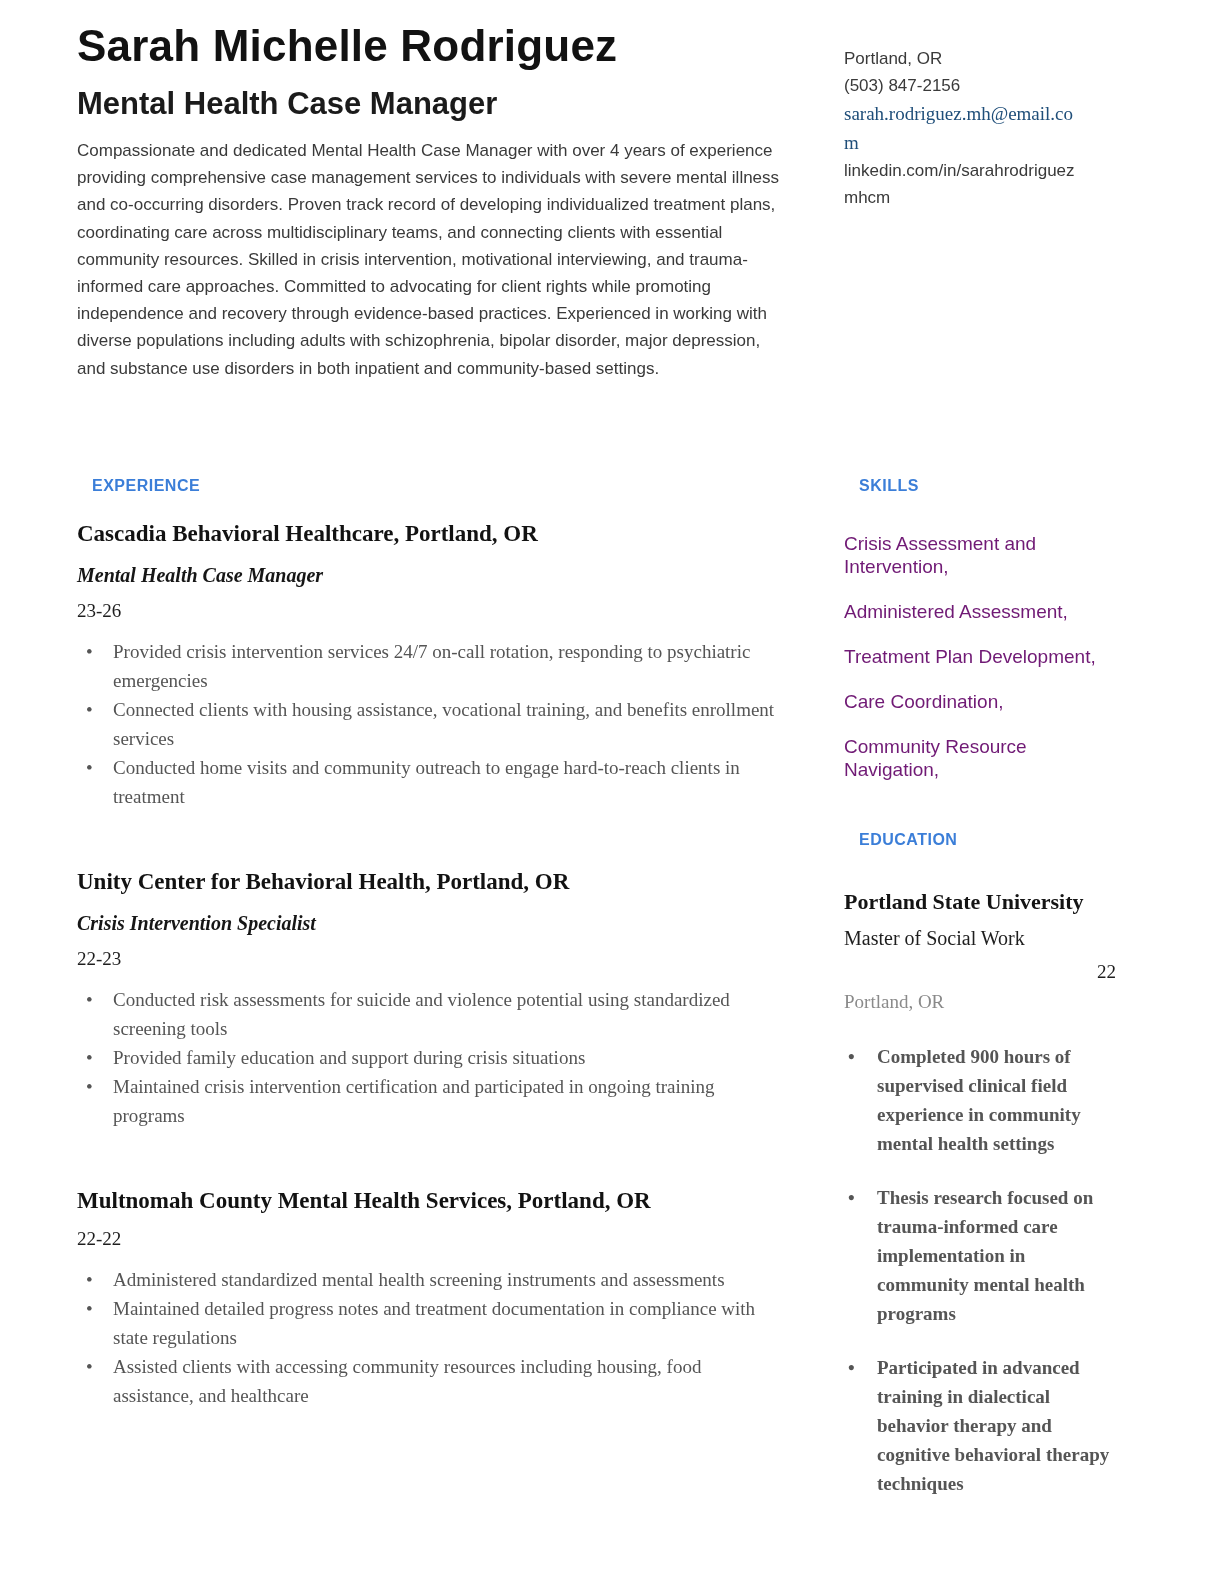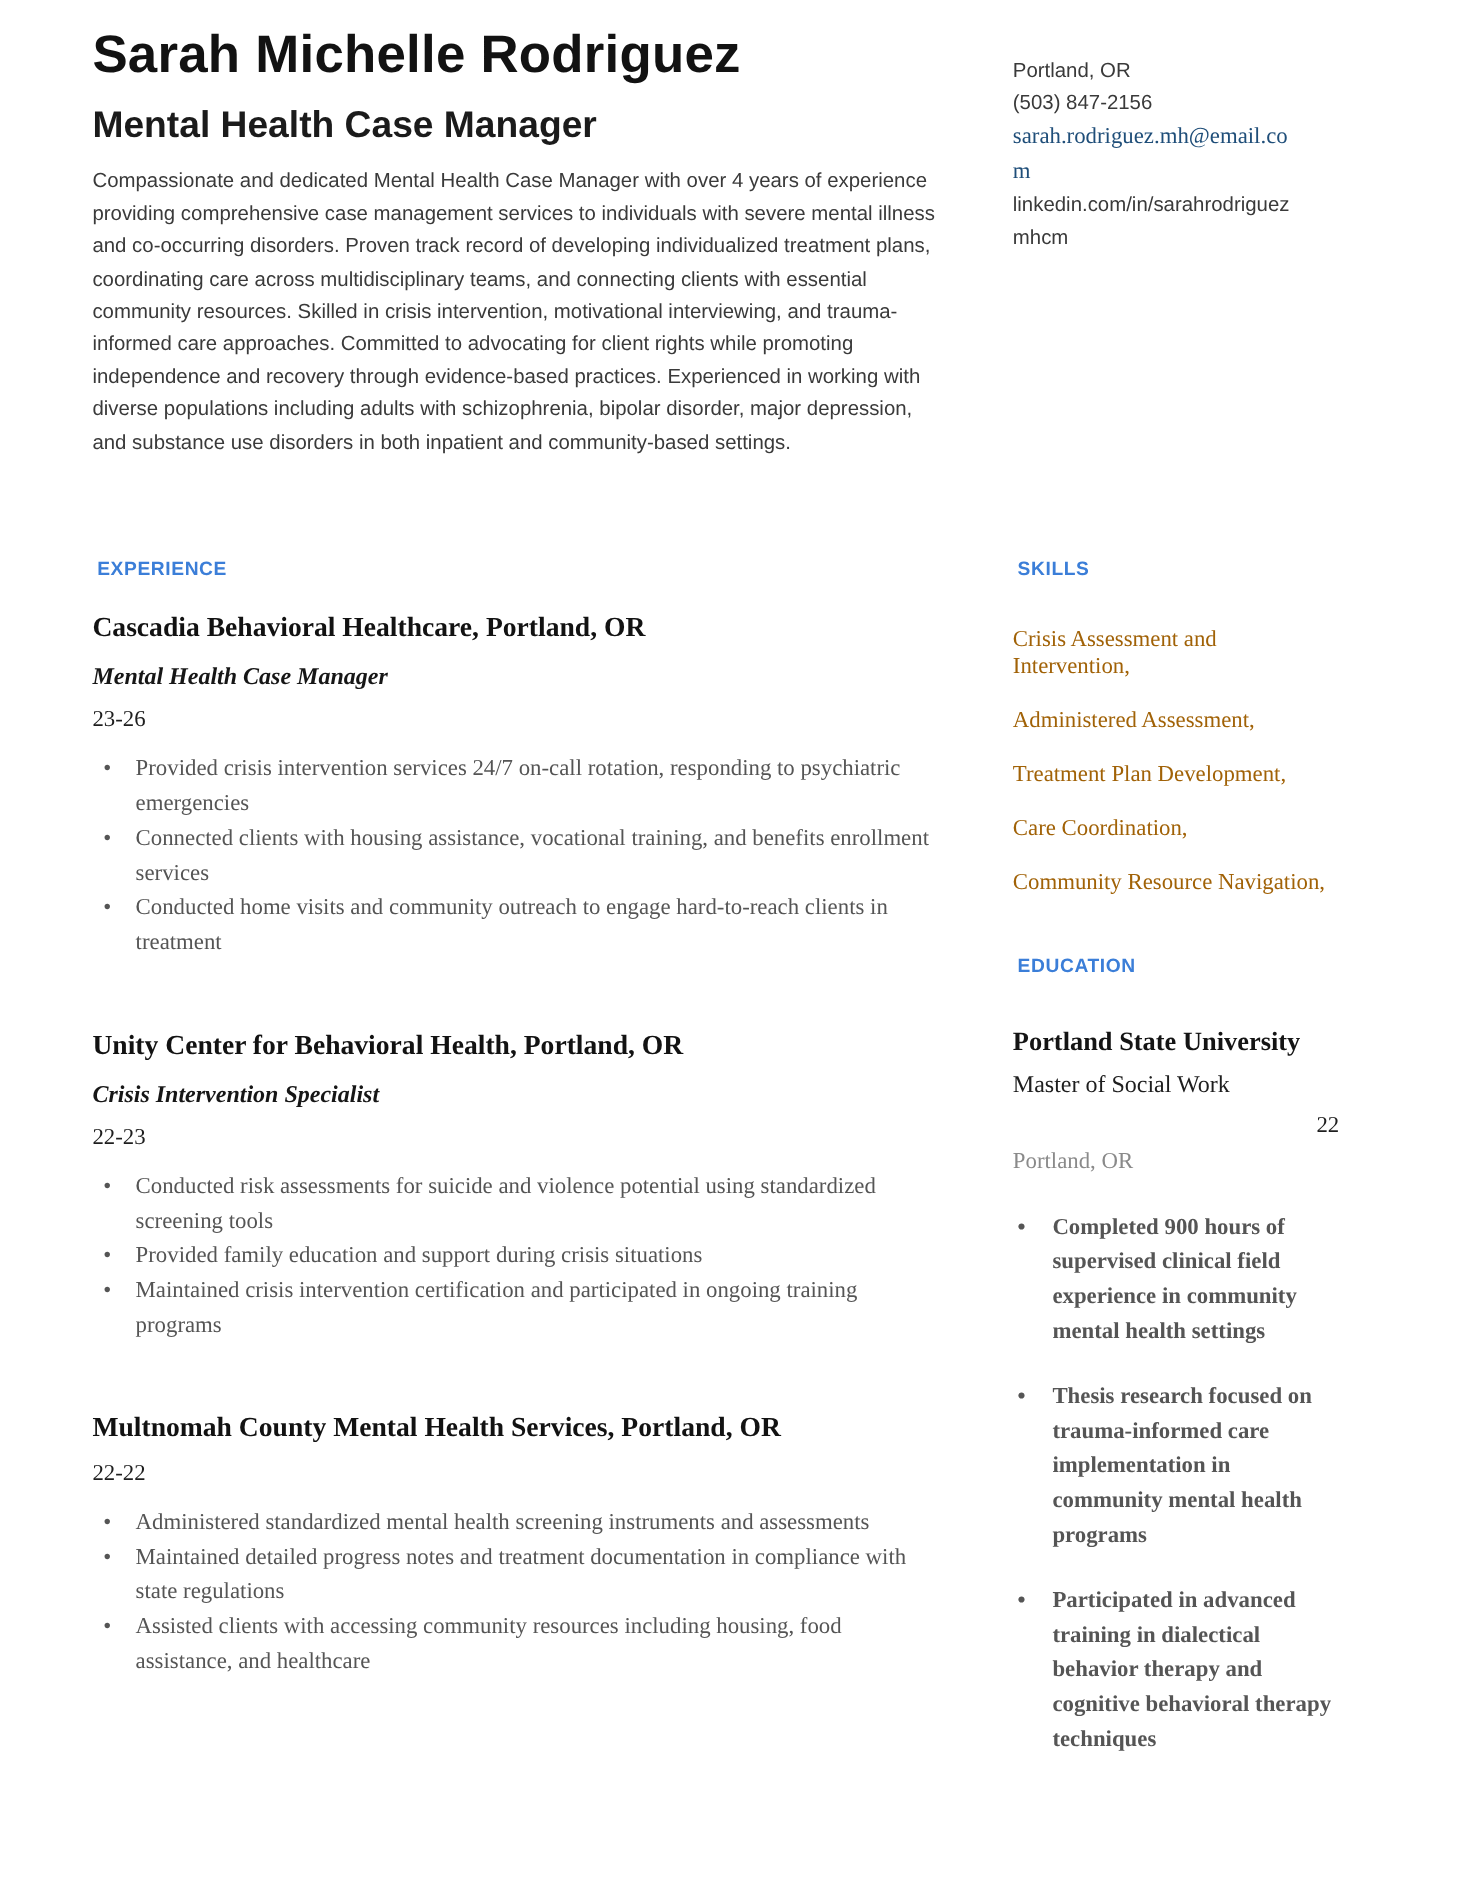--- a/index.html
+++ b/index.html
@@ -55,21 +55,21 @@
     font-family: "Liberation Serif", serif;
     font-size: 19px;
     line-height: 29px;
     color: #1f4e79;
     text-decoration: none;
     cursor: pointer;
   }
   
   .body-grid { margin-top: 80px; }
   .section-heading {
-    margin: 4px;
+    margin: 15px;
     font-size: 16px;
     font-weight: 700;
     letter-spacing: 0.5px;
     color: #3b7ed8;
   }
   
   .job { margin-top: 24px; }
   .job + .job { margin-top: 56px; }
   .company {
     margin: 0;
@@ -113,24 +113,24 @@
     position: absolute;
     left: 9px;
     top: 0;
     color: #555555;
   }
   
   .sidebar-inner { width: 272px; }
   .skills-list { margin-top: 37px; }
   .skill-item {
     margin: 0 0 22px;
-    font-family: Liberation Serif, serif;
+    font-family: Liberation Sans, sans-serif;
     font-size: 19px;
     line-height: 23px;
-    color: #a16207;
+    color: #701a75;
   }
   .education-block { margin-top: 50px; }
   .school {
     margin: 38px 0 0;
     font-family: "Liberation Serif", serif;
     font-size: 22px;
     line-height: 30px;
     font-weight: 700;
     color: #141414;
   }

